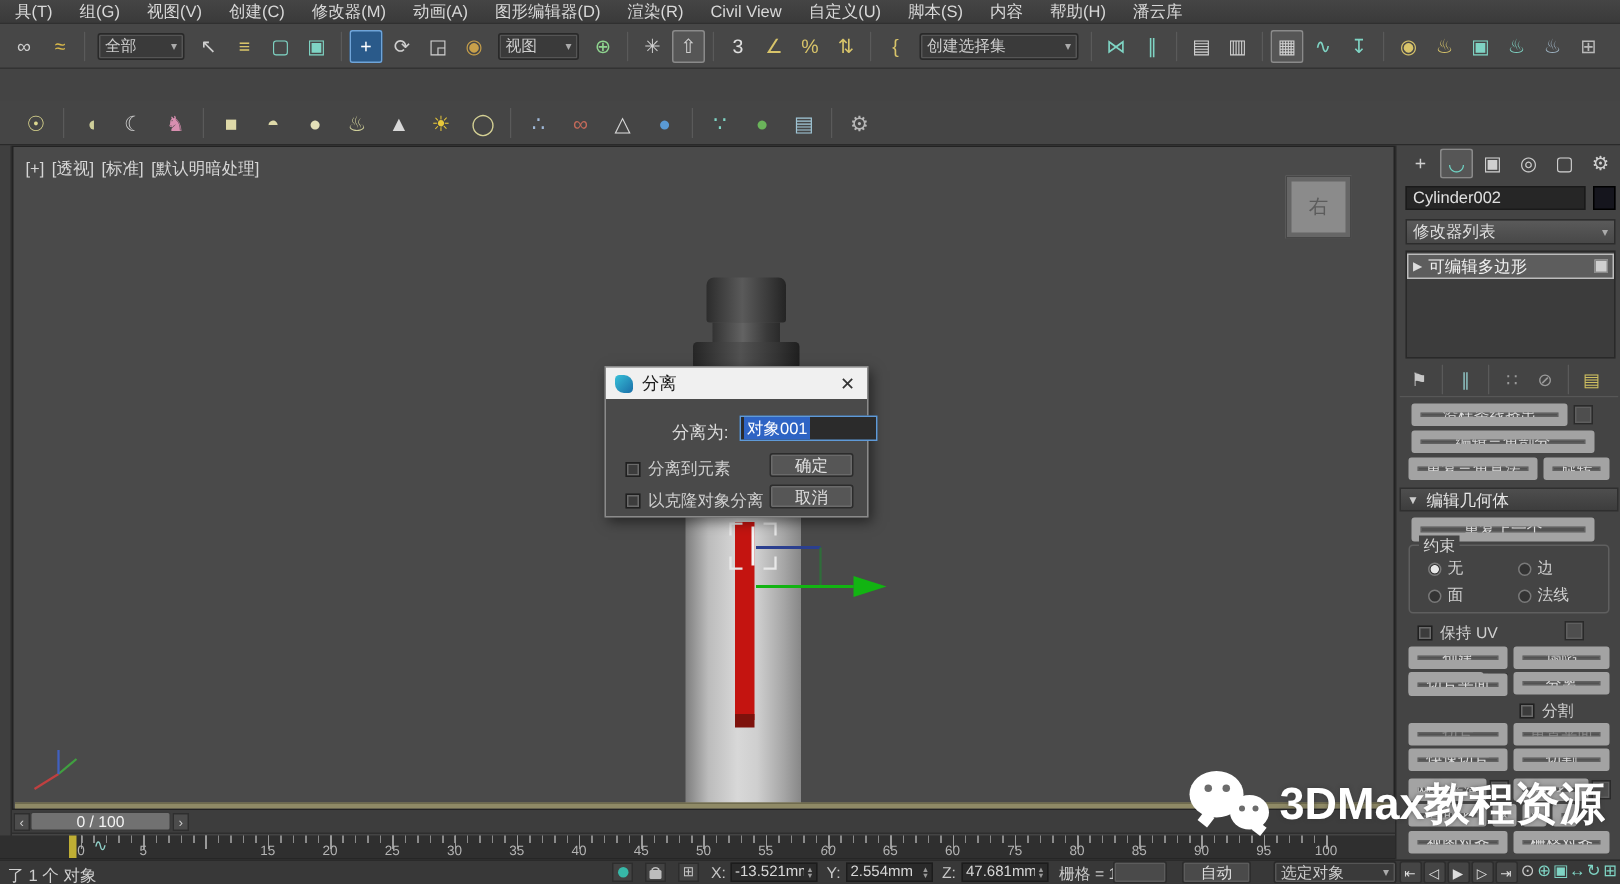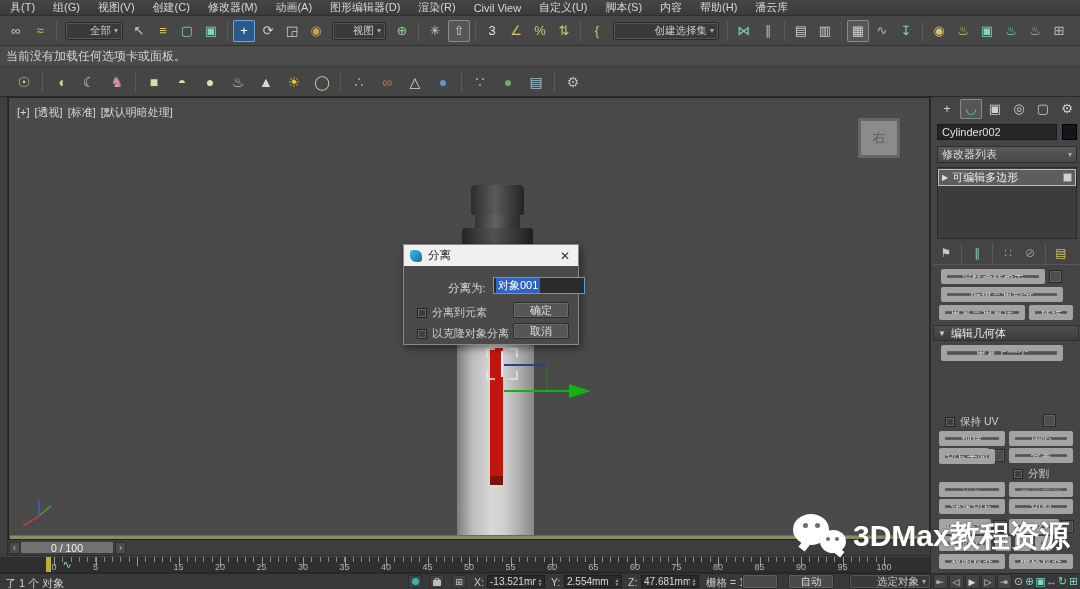--- a/index.html
+++ b/index.html
@@ -10,21 +10,21 @@
   #menubar{left:0;top:0;width:1080px;height:16px;background:linear-gradient(#454545,#3a3a3a);display:flex;align-items:center;padding-left:1px;border-bottom:1px solid #303030;}
   .mitem{font-size:11px;color:#d8d8d8;padding:0 9px;white-space:nowrap;}
   
   #toolbar-main{left:0;top:16px;width:1080px;height:30px;background:#474747;display:flex;align-items:center;padding-left:4px;border-bottom:1px solid #333;}
   #shelf{left:0;top:67px;width:1080px;height:30px;background:#454545;display:flex;align-items:center;padding-left:10px;border-bottom:1px solid #2a2a2a;}
   .ticon{display:inline-block;width:22px;height:22px;line-height:22px;text-align:center;font-size:13px;color:#cfcfcf;margin:0 1px;border-radius:2px;}
   #shelf .ticon{width:26px;font-size:14px;}
   .ticon.active{background:#2a5a8a;box-shadow:inset 0 0 0 1px #6fa4d8;color:#fff;}
   .ticon.framed{background:#565656;box-shadow:inset 0 0 0 1px #8a8a8a;}
   .sep{display:inline-block;width:1px;height:20px;background:#2e2e2e;border-right:1px solid #5a5a5a;margin:0 4px;}
-  .dd{height:18px;background:#3a3a3a;border:1px solid #292929;box-shadow:inset 0 0 0 1px #555;display:inline-flex;align-items:center;justify-content:flex-end;padding:0 4px;margin:0 4px;border-radius:2px;}
+  .dd{height:18px;background:#3a3a3a;border:1px solid #292929;box-shadow:inset 0 0 0 1px #555;display:inline-flex;align-items:center;justify-content:space-between;padding:0 4px;margin:0 4px;border-radius:2px;}
   .dd .ddl{font-size:10.5px;color:#ccc;white-space:nowrap;overflow:hidden;}
   .dd .dda{font-size:8px;color:#aaa;margin-left:3px;}
   
   #ribbonmsg{left:0;top:46px;width:1080px;height:21px;background:#4b4b4b;border-bottom:1px solid #3a3a3a;display:flex;align-items:center;padding-left:6px;font-size:12px;color:#d4d4d4;}
   
   #dock-left{left:0;top:97px;width:8px;height:476px;background:#3f3f3f;border-right:1px solid #2c2c2c;}
   #viewport{left:8px;top:97px;width:922px;height:443px;background:#4a4a4a;border:1px solid #232323;overflow:hidden;}
   #vplabel{left:8px;top:7px;font-size:11px;color:#d6d6d6;}
   #vplabel span{margin-right:5px;}
   #viewcube{left:848px;top:19px;width:44px;height:42px;background:rgba(150,150,150,.38);box-shadow:inset 0 0 0 1px rgba(40,40,40,.5);}
@@ -183,23 +183,20 @@
       <span class="ticon" style="color: rgb(127, 212, 196);">↧</span>
       <i class="sep"></i>
       <span class="ticon" style="color: rgb(216, 196, 106);">◉</span>
       <span class="ticon" style="color: rgb(216, 196, 106);">♨</span>
       <span class="ticon" style="color: rgb(127, 212, 196);">▣</span>
       <span class="ticon" style="color: rgb(127, 212, 196);">♨</span>
       <span class="ticon" style="color: rgb(159, 180, 196);">♨</span>
       <span class="ticon" style="color: rgb(184, 184, 184);">⊞</span>
     </div>
 
-  <div id="ribbonmsg" class="abs">
-    <span>当前没有加载任何选项卡或面板。</span>
-  </div>
 
   <div id="shelf" class="abs">
       <span class="ticon" style="color: rgb(221, 216, 143);">☉</span>
       <i class="sep"></i>
       <span class="ticon" style="color: rgb(207, 207, 154);">◖</span>
       <span class="ticon" style="color: rgb(207, 207, 207);">☾</span>
       <span class="ticon" style="color: rgb(216, 143, 176);">♞</span>
       <i class="sep"></i>
       <span class="ticon" style="color: rgb(222, 217, 168);">■</span>
       <span class="ticon" style="color: rgb(222, 217, 168);">◓</span>
@@ -320,35 +317,54 @@
     <div class="pbtn" style="left:10px;top:190px;width:122px">编辑三角剖分</div>
     <div class="pbtn" style="left:8px;top:208px;width:86px">重复三角算法</div>
     <div class="pbtn" style="left:98px;top:208px;width:44px">旋转</div>
 
     <div class="rollout" style="top:228px">
       <span class="arr">▼</span>
       <span>编辑几何体</span>
     </div>
     <div class="pbtn" style="left:10px;top:248px;width:122px;height:16px">重复上一个</div>
 
+    <div id="constraints">
+      <span class="legend">约束</span>
+      <div class="radio-item" style="left:12px;top:8px">
+        <span class="radio on"></span>
+          <span>无</span>
+      </div>
+      <div class="radio-item" style="left:72px;top:8px">
+        <span class="radio"></span>
+          <span>边</span>
+      </div>
+      <div class="radio-item" style="left:12px;top:26px">
+        <span class="radio"></span>
+          <span>面</span>
+      </div>
+      <div class="radio-item" style="left:72px;top:26px">
+        <span class="radio"></span>
+          <span>法线</span>
+      </div>
+    </div>
 
     <div class="chk-item" style="left:14px;top:318px">
       <span class="cbx"></span>
       <span>保持 UV</span>
     </div>
     <div class="sqbtn" style="left:112px;top:317px"></div>
 
     <div class="pbtn" style="left:8px;top:334px;width:66px">创建</div>
     <div class="pbtn" style="left:78px;top:334px;width:64px">塌陷</div>
 
     <div class="pbtn" style="left:8px;top:351px;width:50px">附加</div>
     <div class="sqbtn" style="left:61px;top:352px"></div>
     <div class="pbtn" style="left:78px;top:351px;width:64px">分离</div>
 
-    <div class="pbtn" style="left:8px;top:352px;width:56px">切片平面</div>
+    <div class="pbtn" style="left:8px;top:352px;width:66px">切片平面</div>
     <div class="chk-item" style="left:82px;top:370px">
       <span class="cbx"></span>
       <span>分割</span>
     </div>
 
     <div class="pbtn disabled" style="left:8px;top:385px;width:66px">切片</div>
     <div class="pbtn disabled" style="left:78px;top:385px;width:64px">重置平面</div>
 
     <div class="pbtn" style="left:8px;top:402px;width:66px">快速切片</div>
     <div class="pbtn" style="left:78px;top:402px;width:64px">切割</div>

